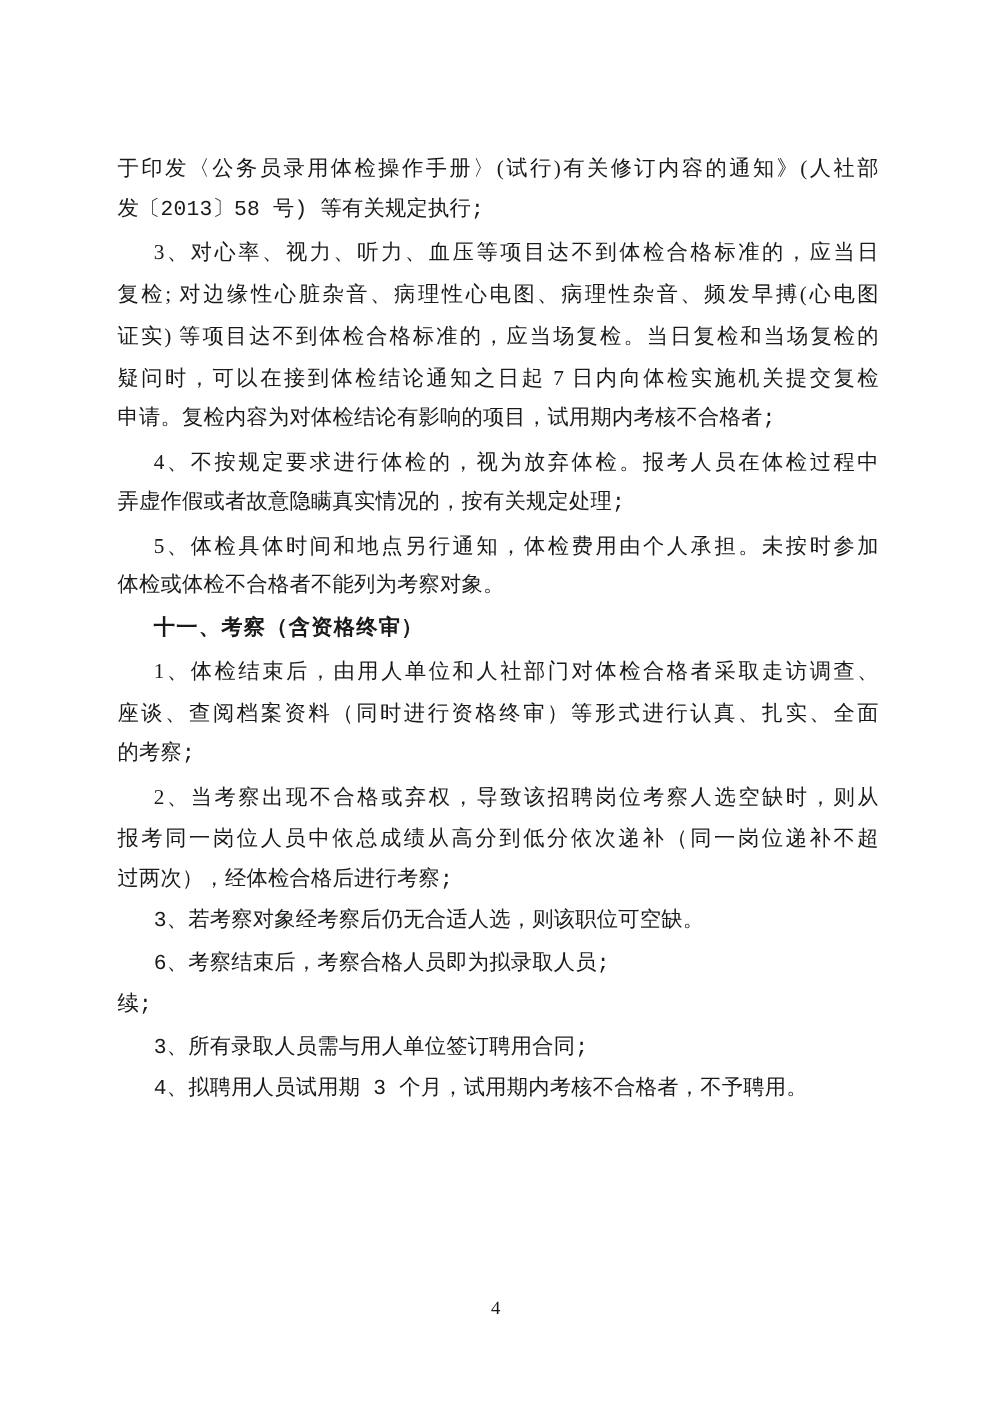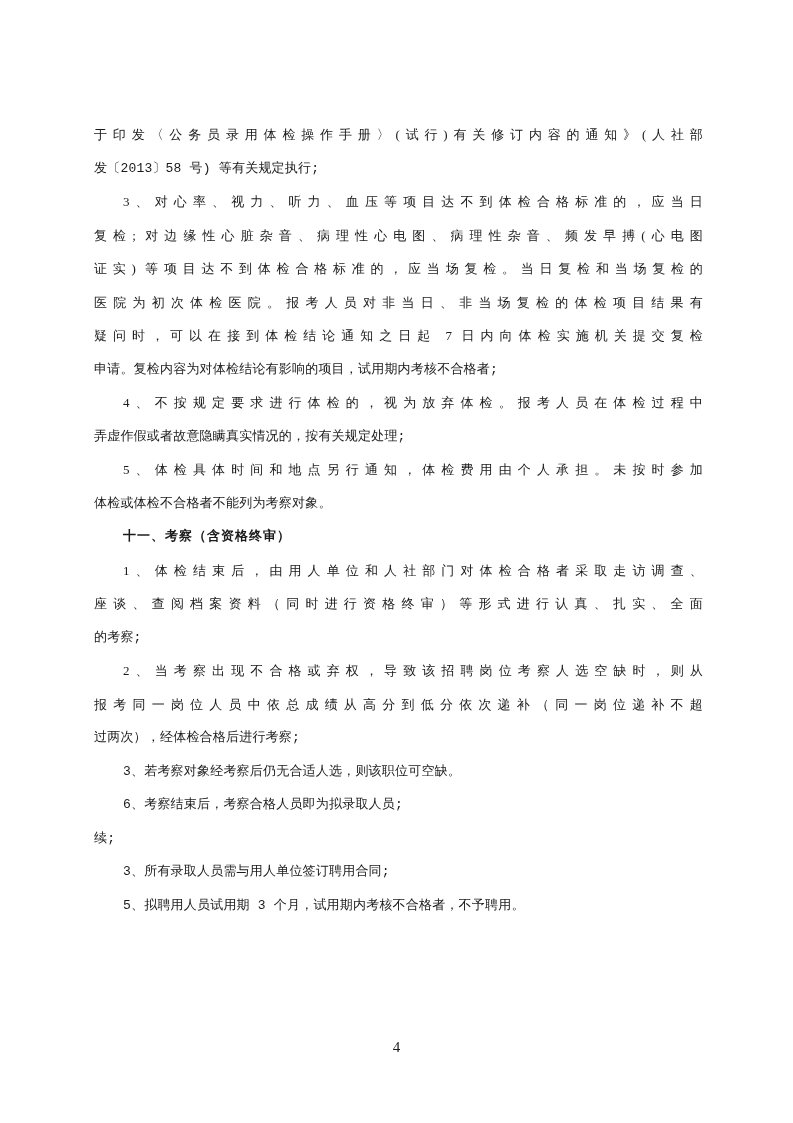--- a/index.html
+++ b/index.html
@@ -14,21 +14,21 @@
     background: #ffffff;
     overflow: hidden;
     font-family: "Liberation Serif", "DejaVu Serif", serif;
     color: #1a1a1a;
   }
   .doc-body {
     position: absolute;
     left: 94px;
     top: 118px;
     width: 609px;
-    font-size: 13px;
+    font-size: 17px;
   }
   .line {
     height: 33.5px;
     line-height: 33.5px;
     white-space: nowrap;
     text-align: justify;
     text-align-last: justify;
     letter-spacing: 0.2px;
   }
   .line.last {
@@ -59,34 +59,33 @@
 </head>
 <body>
 
 <div class="page">
   <div class="doc-body">
       <div class="line">于印发〈公务员录用体检操作手册〉(试行)有关修订内容的通知》(人社部</div>
       <div class="line last">发〔2013〕58 号) 等有关规定执行;</div>
       <div class="line indent">3、对心率、视力、听力、血压等项目达不到体检合格标准的，应当日</div>
       <div class="line">复检; 对边缘性心脏杂音、病理性心电图、病理性杂音、频发早搏(心电图</div>
       <div class="line">证实) 等项目达不到体检合格标准的，应当场复检。当日复检和当场复检的</div>
-      <div class="line">医院为初次体检医院。报考人员对非当日、非当场复检的体检项目结果有</div>
       <div class="line">疑问时，可以在接到体检结论通知之日起 7 日内向体检实施机关提交复检</div>
       <div class="line last">申请。复检内容为对体检结论有影响的项目，试用期内考核不合格者;</div>
       <div class="line indent">4、不按规定要求进行体检的，视为放弃体检。报考人员在体检过程中</div>
       <div class="line last">弄虚作假或者故意隐瞒真实情况的，按有关规定处理;</div>
       <div class="line indent">5、体检具体时间和地点另行通知，体检费用由个人承担。未按时参加</div>
       <div class="line last">体检或体检不合格者不能列为考察对象。</div>
       <div class="line heading last indent">十一、考察（含资格终审）</div>
       <div class="line indent">1、体检结束后，由用人单位和人社部门对体检合格者采取走访调查、</div>
       <div class="line">座谈、查阅档案资料（同时进行资格终审）等形式进行认真、扎实、全面</div>
       <div class="line last">的考察;</div>
       <div class="line indent">2、当考察出现不合格或弃权，导致该招聘岗位考察人选空缺时，则从</div>
       <div class="line">报考同一岗位人员中依总成绩从高分到低分依次递补（同一岗位递补不超</div>
       <div class="line last">过两次），经体检合格后进行考察;</div>
       <div class="line last indent">3、若考察对象经考察后仍无合适人选，则该职位可空缺。</div>
       <div class="line last indent">6、考察结束后，考察合格人员即为拟录取人员;</div>
       <div class="line last">续;</div>
       <div class="line last indent">3、所有录取人员需与用人单位签订聘用合同;</div>
-      <div class="line last indent">5、拟聘用人员试用期 3 个月，试用期内考核不合格者，不予聘用。</div>
+      <div class="line last indent">4、拟聘用人员试用期 3 个月，试用期内考核不合格者，不予聘用。</div>
     </div>
   <div class="page-number">4</div>
 </div>
 
 </body></html>

